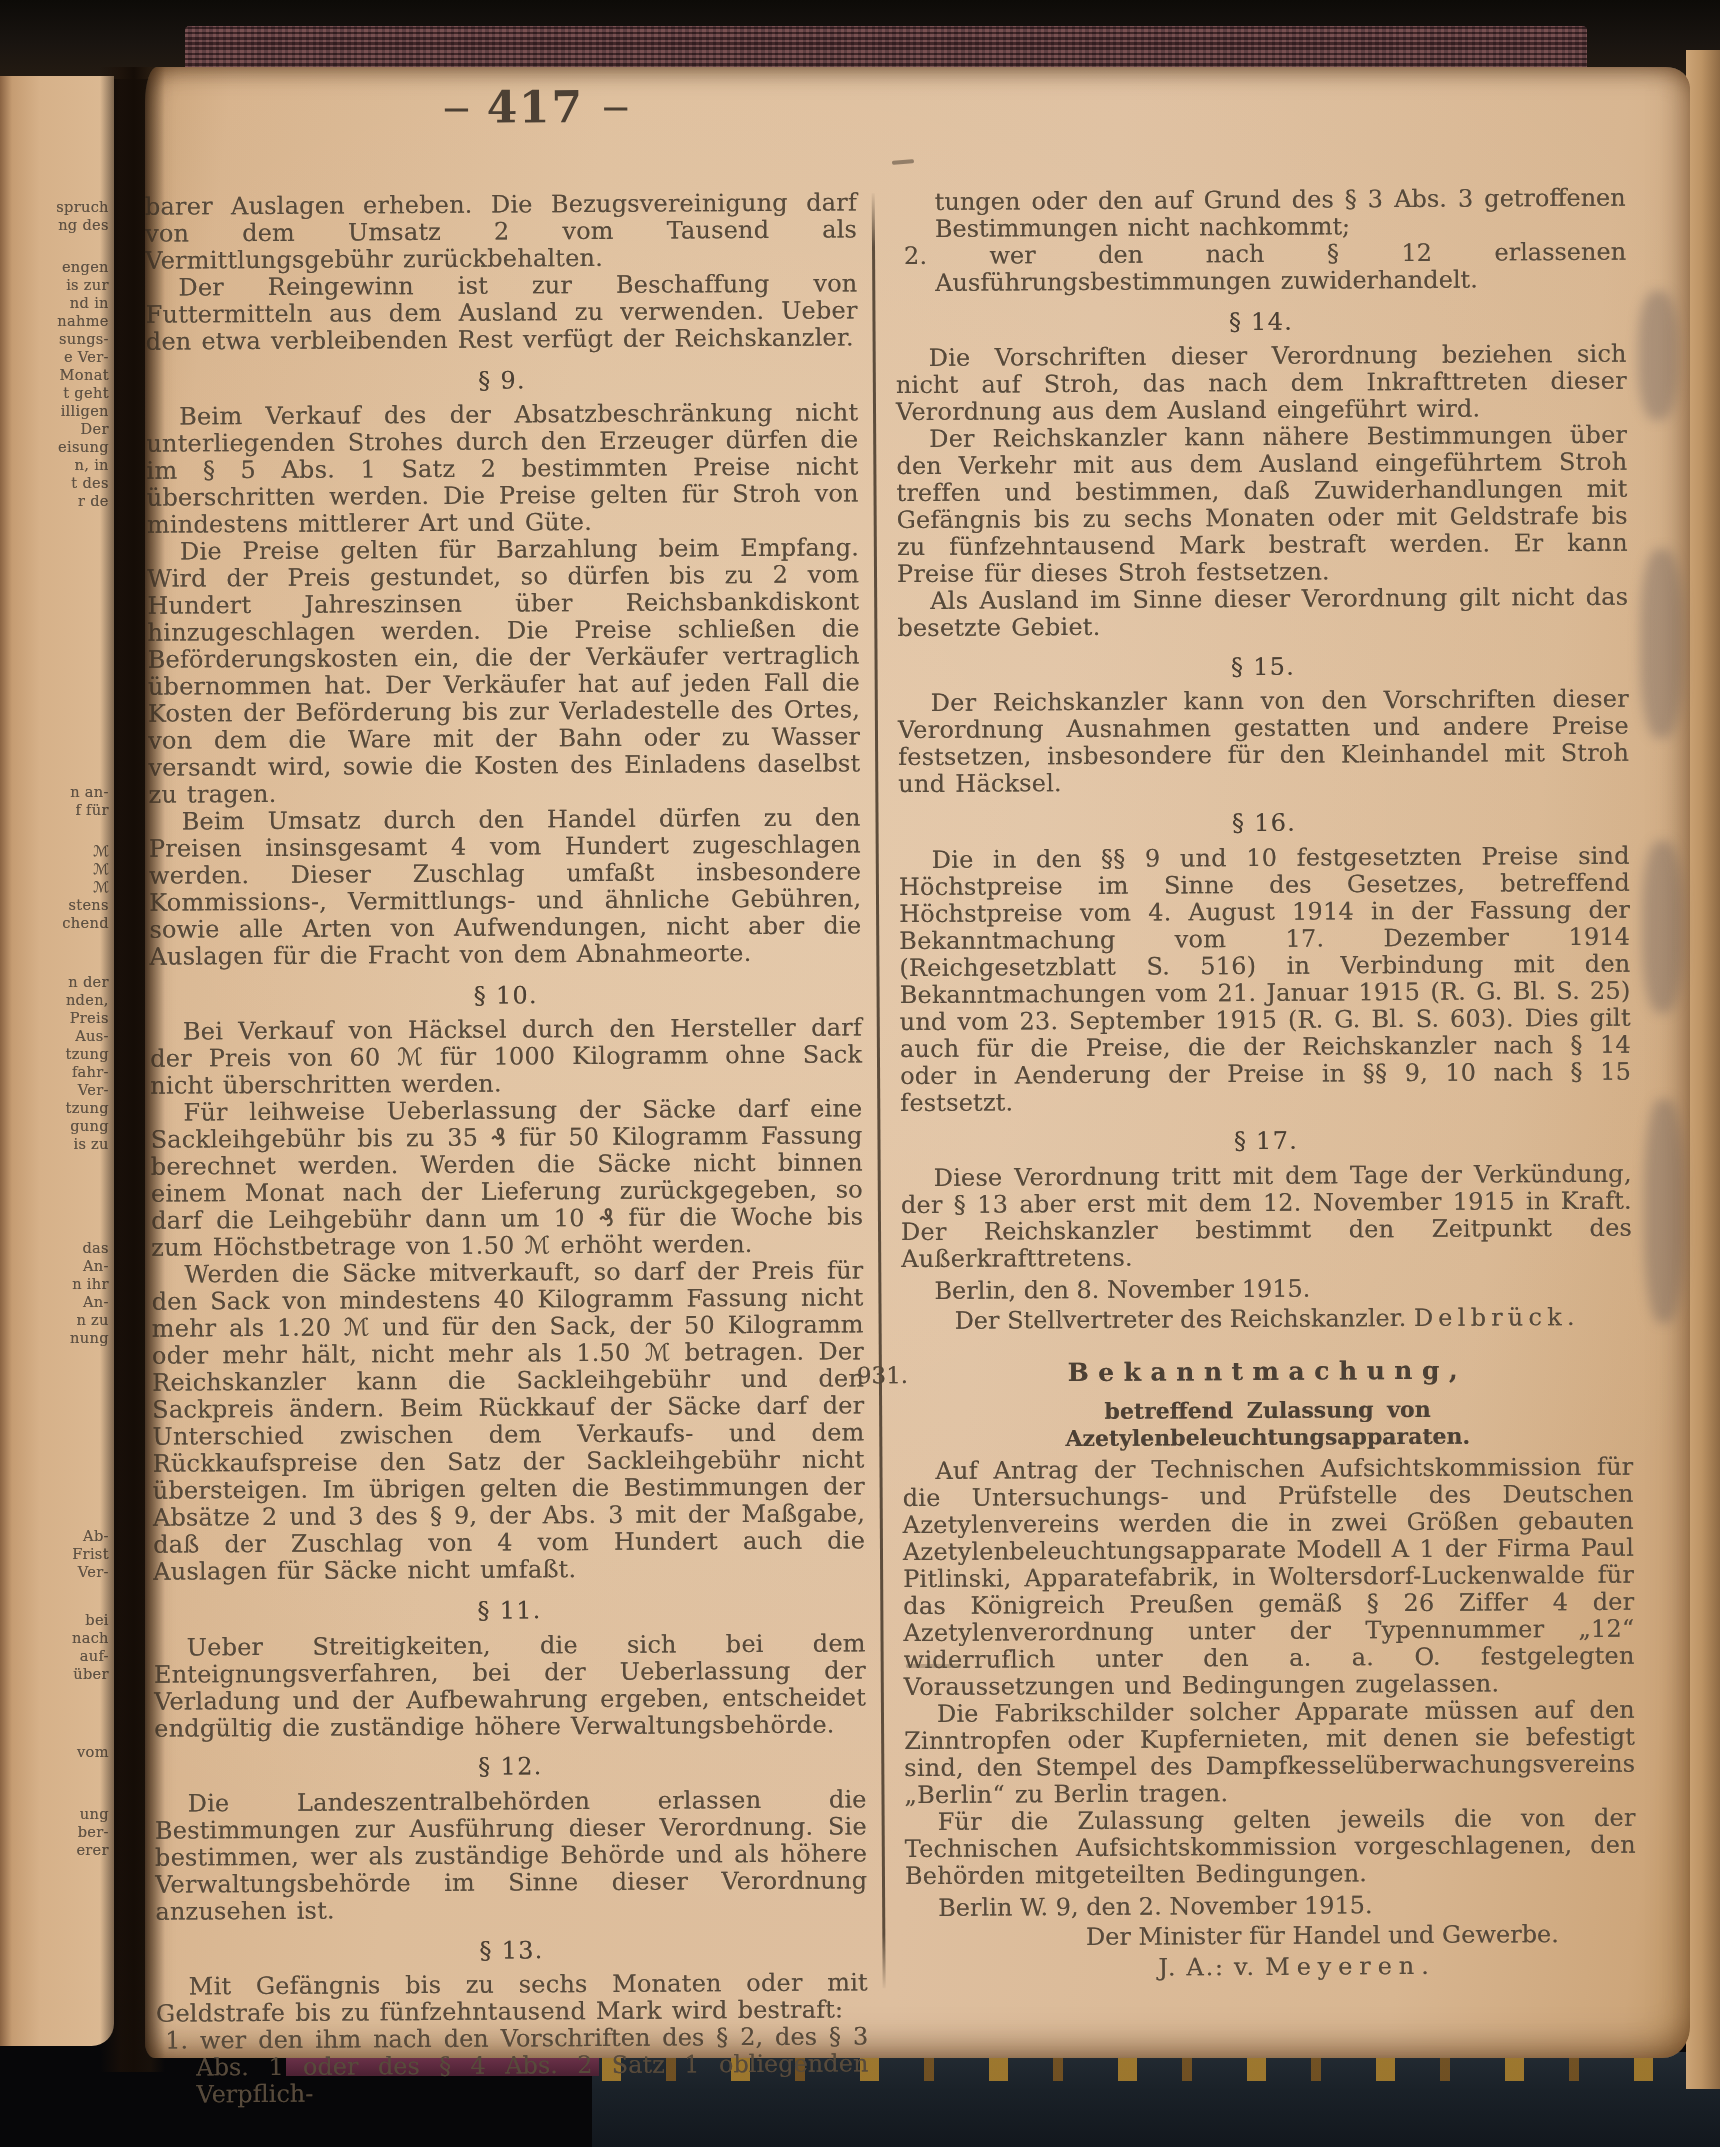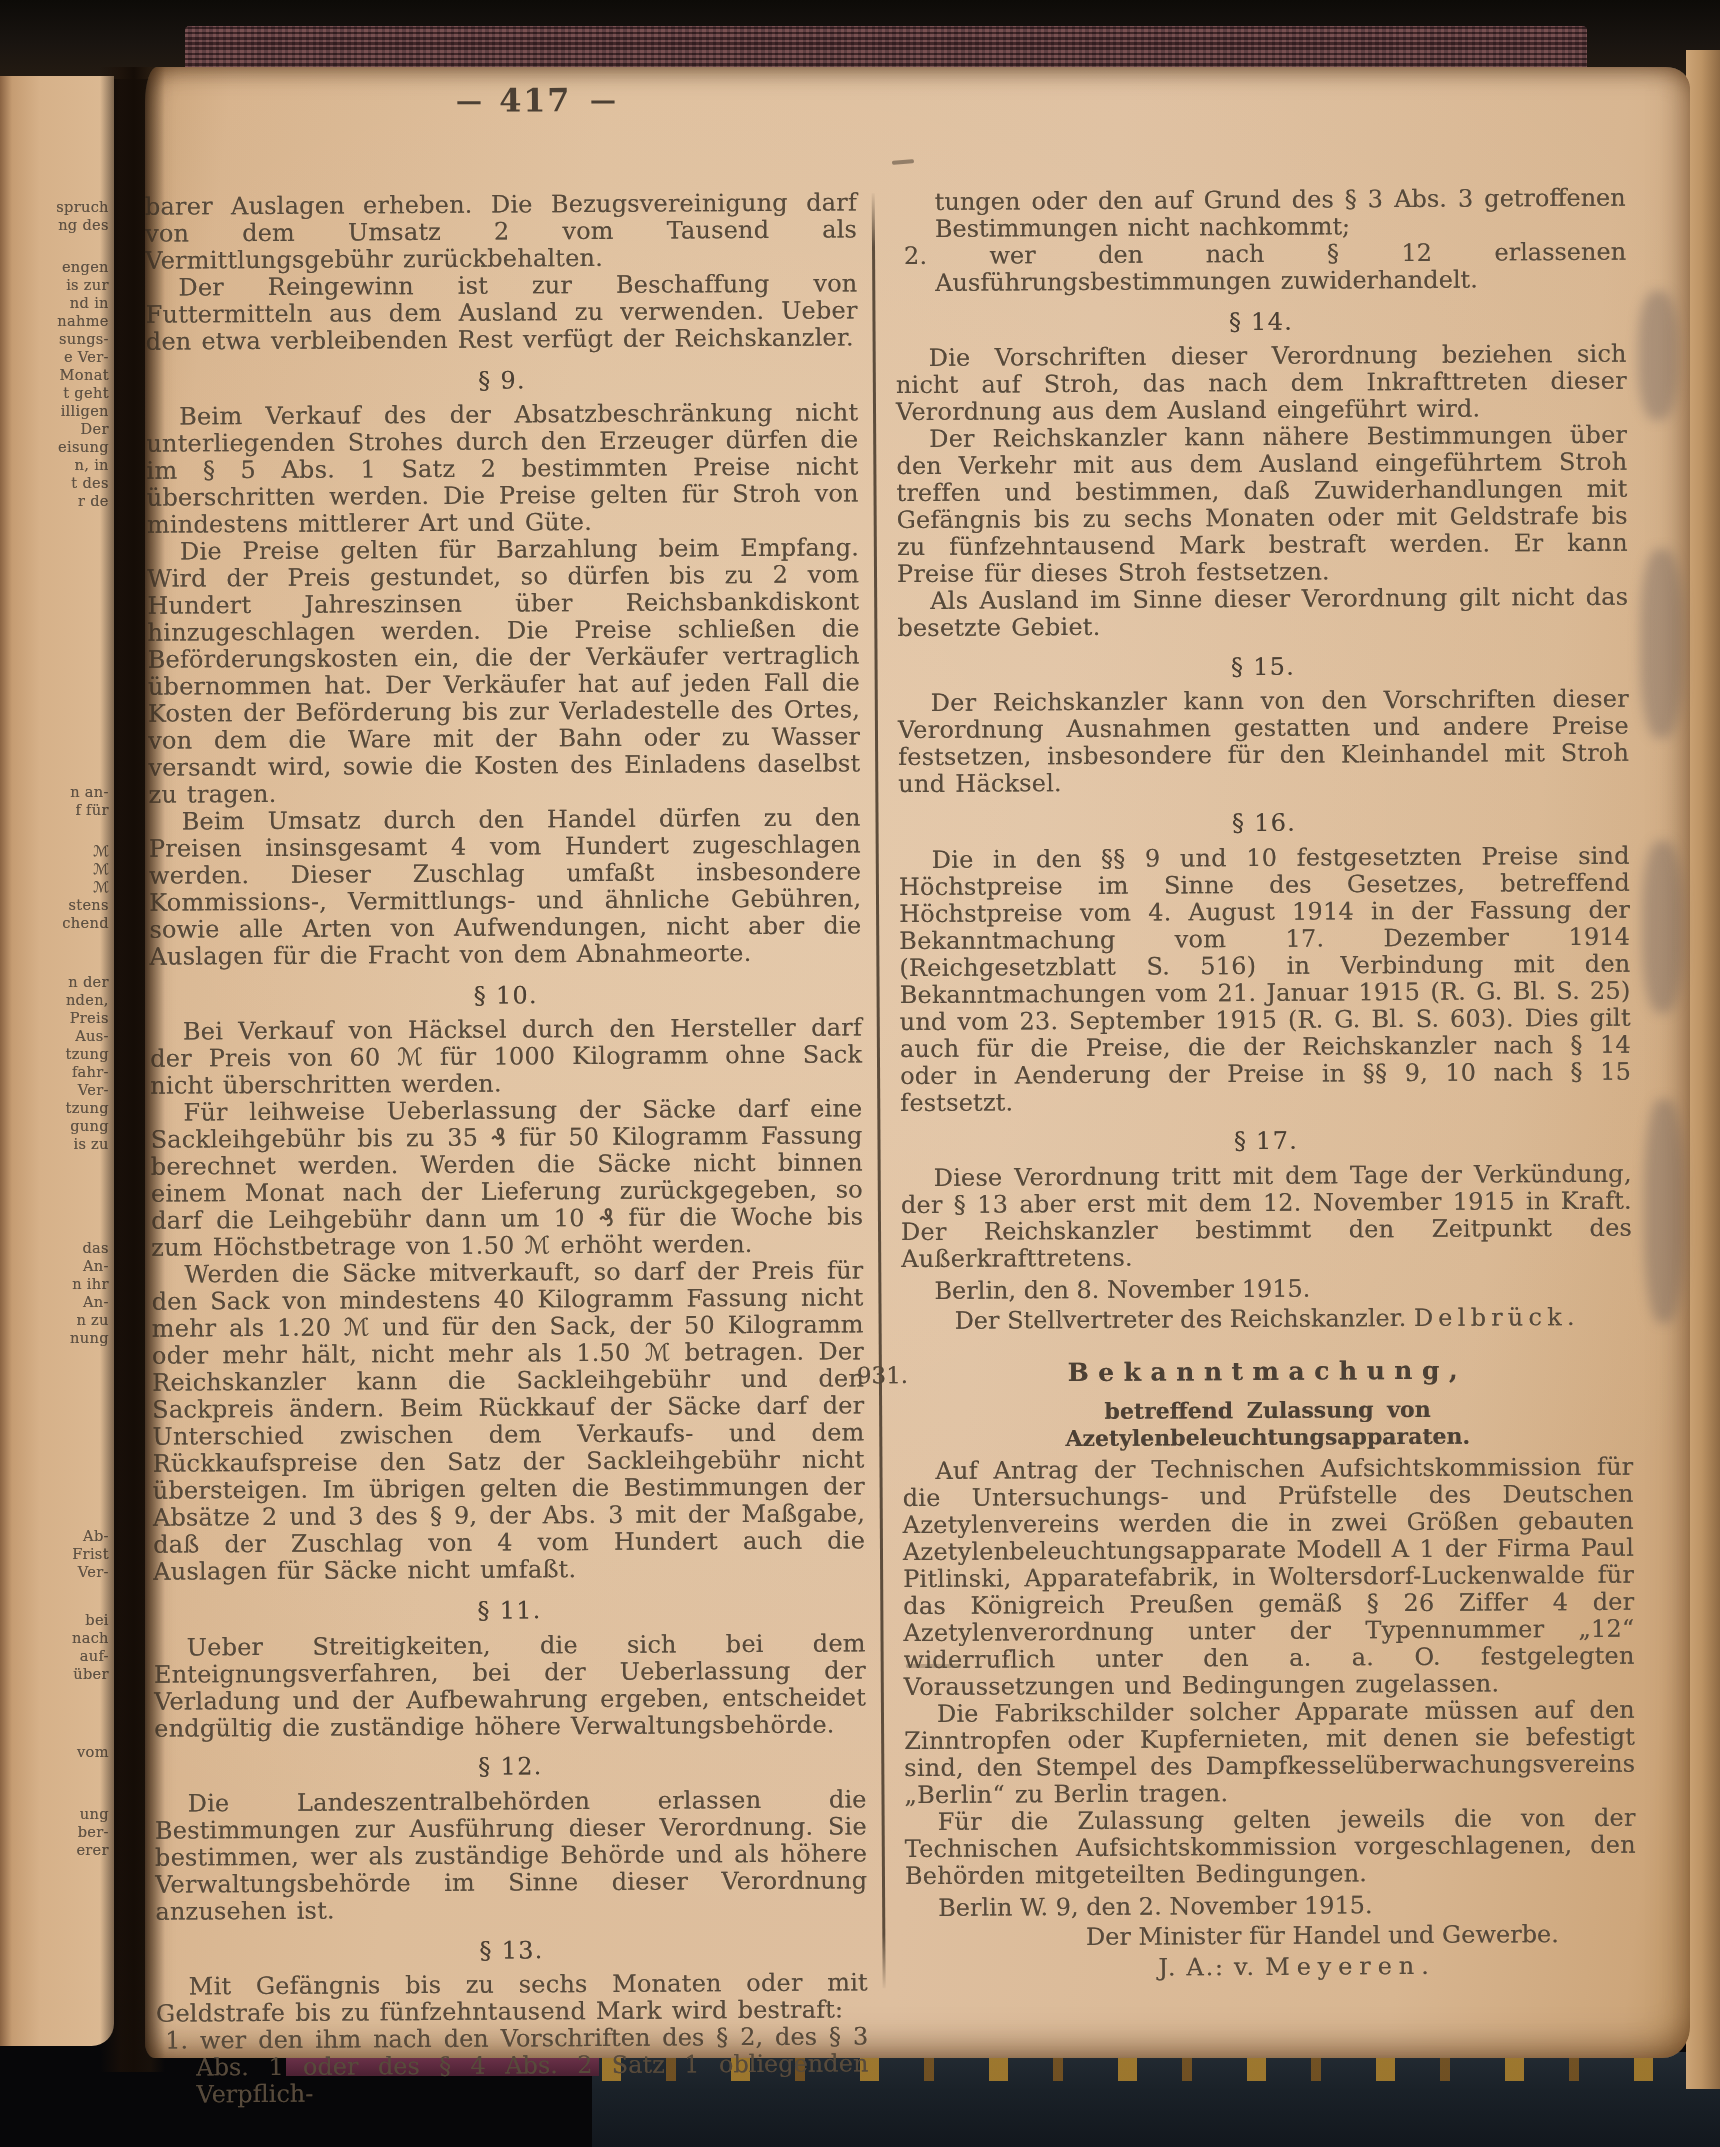--- a/index.html
+++ b/index.html
@@ -44,21 +44,21 @@
       inset -19px -8.6px 33px -13.8px rgba(95,58,26,.5),
       inset 0 15.5px 26px -13.8px rgba(70,40,15,.55),
       inset 0 -22.4px 36px -15.5px rgba(82,50,20,.55);}
   .ghost-mark{position:absolute;background:rgba(75,70,75,.30);filter:blur(6px);border-radius:40%;}
   .columns-wrap{position:absolute;left:0;top:0;width:100%;height:100%;transform:rotate(-.35deg);}
   
   .page-number-row{position:absolute;left:284px;top:12px;width:224px;
     display:flex;align-items:center;justify-content:center;gap:19px;
     color:#4c4034;font-weight:bold;}
   .pn-dash{font-size:26px;letter-spacing:-1.7px;}
-  .pn-num{font-size:32px;letter-spacing:1.7px;text-align:center;}
+  .pn-num{font-size:44px;letter-spacing:1.7px;text-align:center;}
   
   .divider{position:absolute;left:732px;top:126px;width:2.6px;height:1795px;
     background:linear-gradient(180deg,rgba(86,72,58,.05) 0%,#5d4d3c 3%,#5d4d3c 97%,rgba(86,72,58,.05) 100%);}
   .col{position:absolute;top:122px;color:#574a3b;text-shadow:0 0 0.6px rgba(87,74,59,.65);}
   .col-left{left:5.2px;width:712px;}
   .col-right{left:755px;width:731px;}
   .p{margin:0;font-size:24px;line-height:27px;text-align:justify;
      text-indent:33px;letter-spacing:0.2px;word-spacing:2.2px;}
   .p.flush{text-indent:0;}
   .h{margin:13.8px 0 6.9px;font-size:24px;line-height:27.5px;text-align:center;

